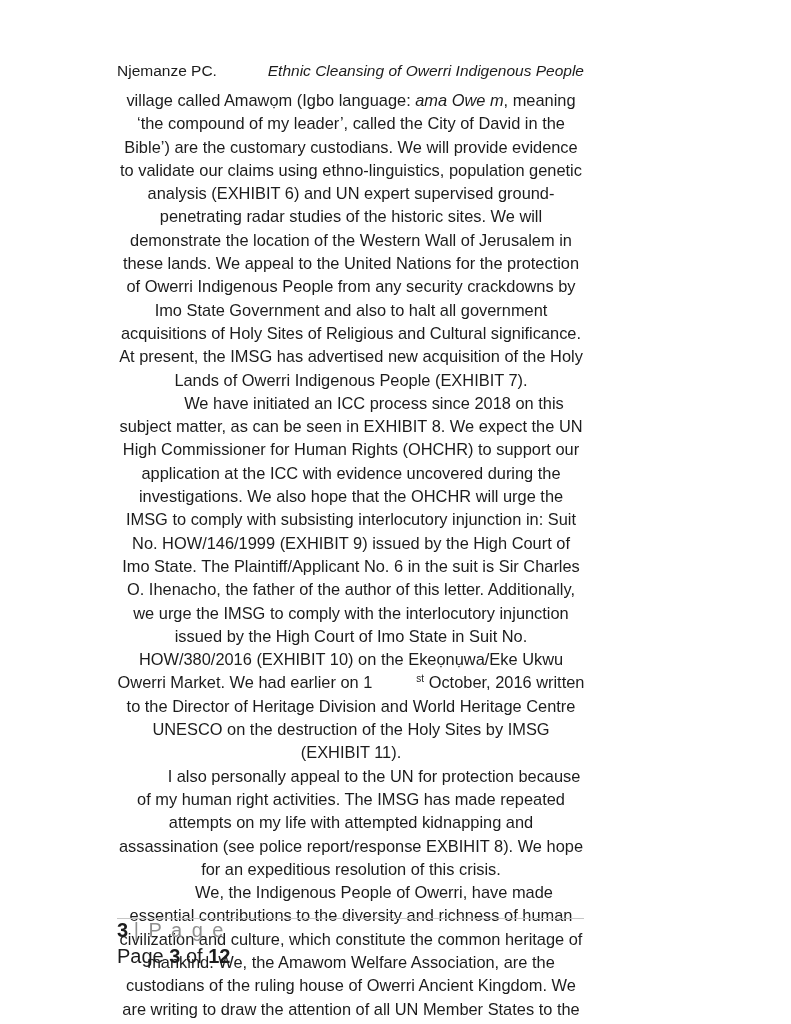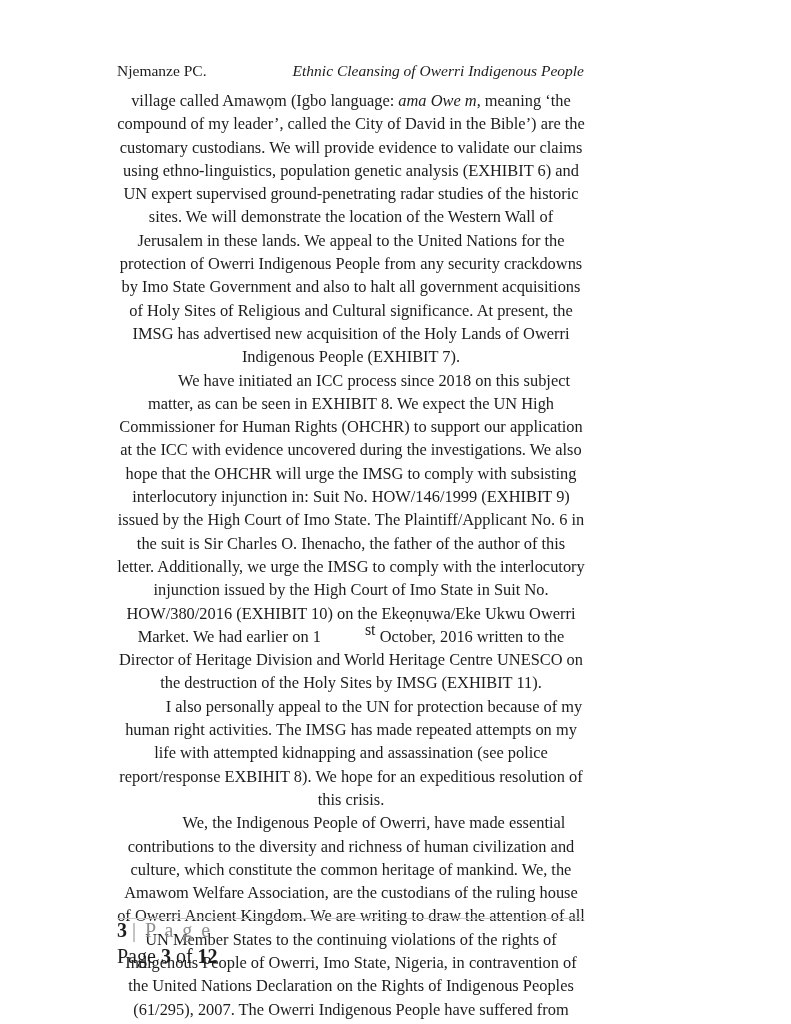--- a/index.html
+++ b/index.html
@@ -5,21 +5,21 @@
   html, body {
     margin: 0;
     padding: 0;
     background: #ffffff;
   }
   .page {
     position: relative;
     width: 698px;
     height: 1024px;
     background: #ffffff;
-    font-family: Liberation Serif, serif;
+    font-family: Liberation Sans, sans-serif;
     color: #1c1c1c;
     overflow: hidden;
   }
   .header {
     position: absolute;
     top: 47px;
     left: 117px;
     right: 114px;
     display: flex;
     justify-content: space-between;
@@ -43,21 +43,21 @@
     margin: 0;
   }
   .doc-body p.indent {
     text-indent: 46px;
   }
   .heading {
     font-weight: bold;
     margin-top: 47px !important;
   }
   sup {
-    font-size: 16px;
+    font-size: 10px;
     line-height: 0;
     vertical-align: super;
     margin-left: 44px;
   }
   .footer {
     position: absolute;
     left: 117px;
     right: 114px;
     top: 918px;
   }

